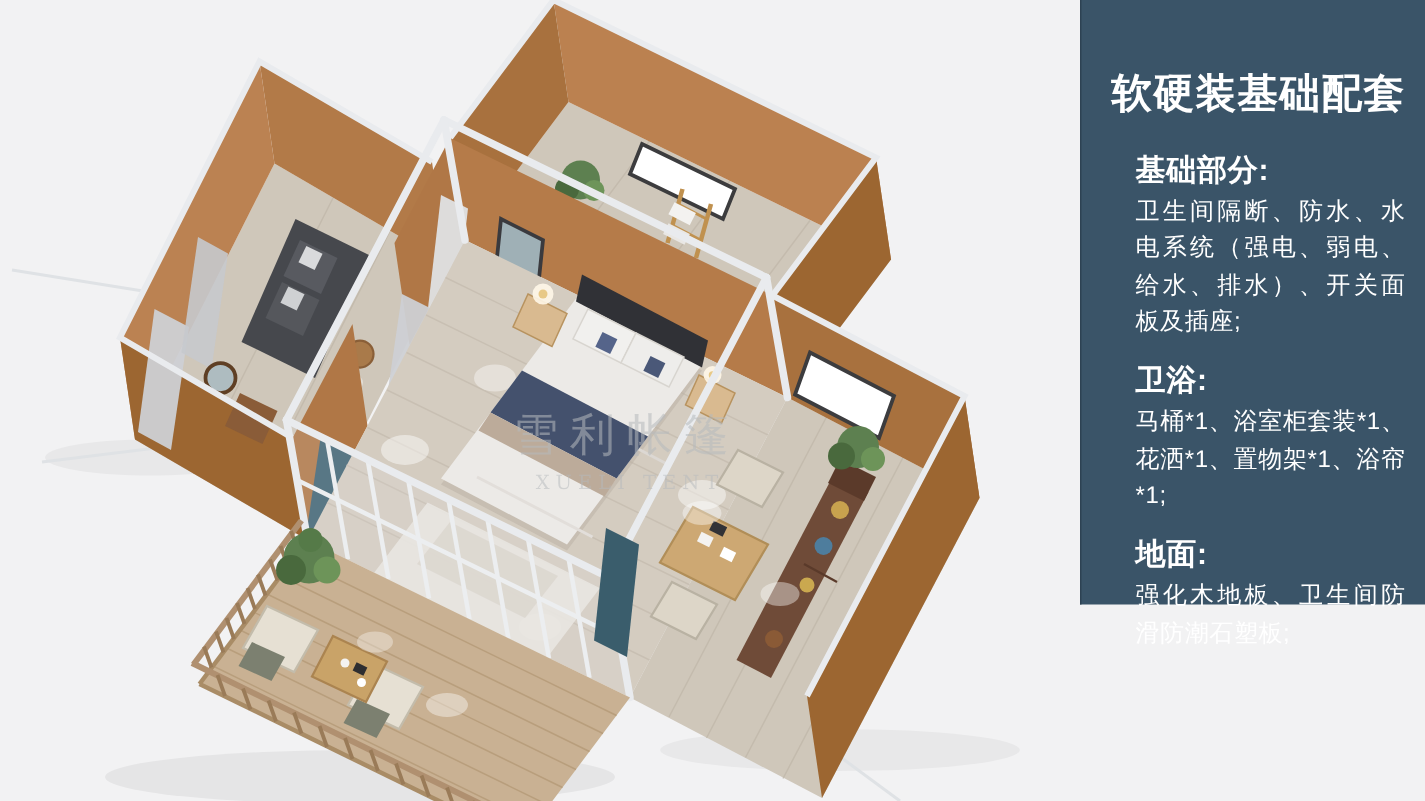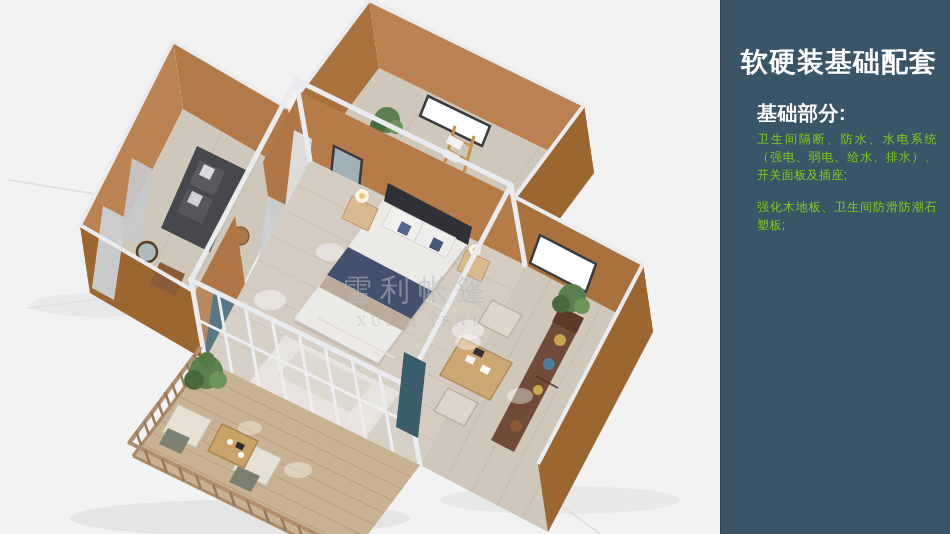--- a/index.html
+++ b/index.html
@@ -5,37 +5,37 @@
   * { margin:0; padding:0; box-sizing:border-box; }
   html,body { width:950px; height:534px; }
   body {
     font-family:"Liberation Sans", sans-serif;
     background:#f2f2f3;
     position:relative; overflow:hidden;
   }
   .stage { position:absolute; left:0; top:0; width:784px; height:534px; background:#f2f2f3; }
   .stage svg { display:block; }
   .panel {
-    position:absolute; left:720px; top:0; width:230px; height:534px;
+    position:absolute; left:720px; top:0; width:230px; height:403px;
     background:#3a5468; border-left:1px solid #2d4253;
     color:#fff;
   }
   .panel h1 {
     margin:44px 0 0 20px;
     font-size:27px; font-weight:bold; letter-spacing:1px; color:#ffffff;
     white-space:nowrap;
   }
   .sections { margin:20px 16px 0 36px; width:180px; }
   .sections section { margin-bottom:13px; }
   .sections h2 {
     font-size:20px; font-weight:bold; color:#ffffff; letter-spacing:0.5px;
     margin-bottom:3px;
   }
   .sections p {
-    font-size:12px; line-height:1.52; color:#84cc16; letter-spacing:0.4px;
+    font-size:16px; line-height:1.52; color:#ffffff; letter-spacing:0.4px;
     text-align:justify;
   }
 </style>
 </head>
 <body>
 
 <div class="stage">
 <svg width="720" height="534" viewBox="0 0 720 534" xmlns="http://www.w3.org/2000/svg">
 
   <rect x="0" y="0" width="720" height="534" fill="#f2f2f3"></rect>
@@ -332,16 +332,21 @@
   <div class="sections">
     <section>
       <h2>基础部分:</h2>
       <p>卫生间隔断、防水、水电系统（强电、弱电、给水、排水）、开关面板及插座;</p>
     </section>
     <section>
     </section>
     <section>
     </section>
     <section>
+      <h2>卫浴:</h2>
+      <p>马桶*1、浴室柜套装*1、花洒*1、置物架*1、浴帘*1;</p>
+    </section>
+    <section>
+      <h2>地面:</h2>
       <p>强化木地板、卫生间防滑防潮石塑板;</p>
     </section>
   </div>
 </aside>
 
 </body></html>

